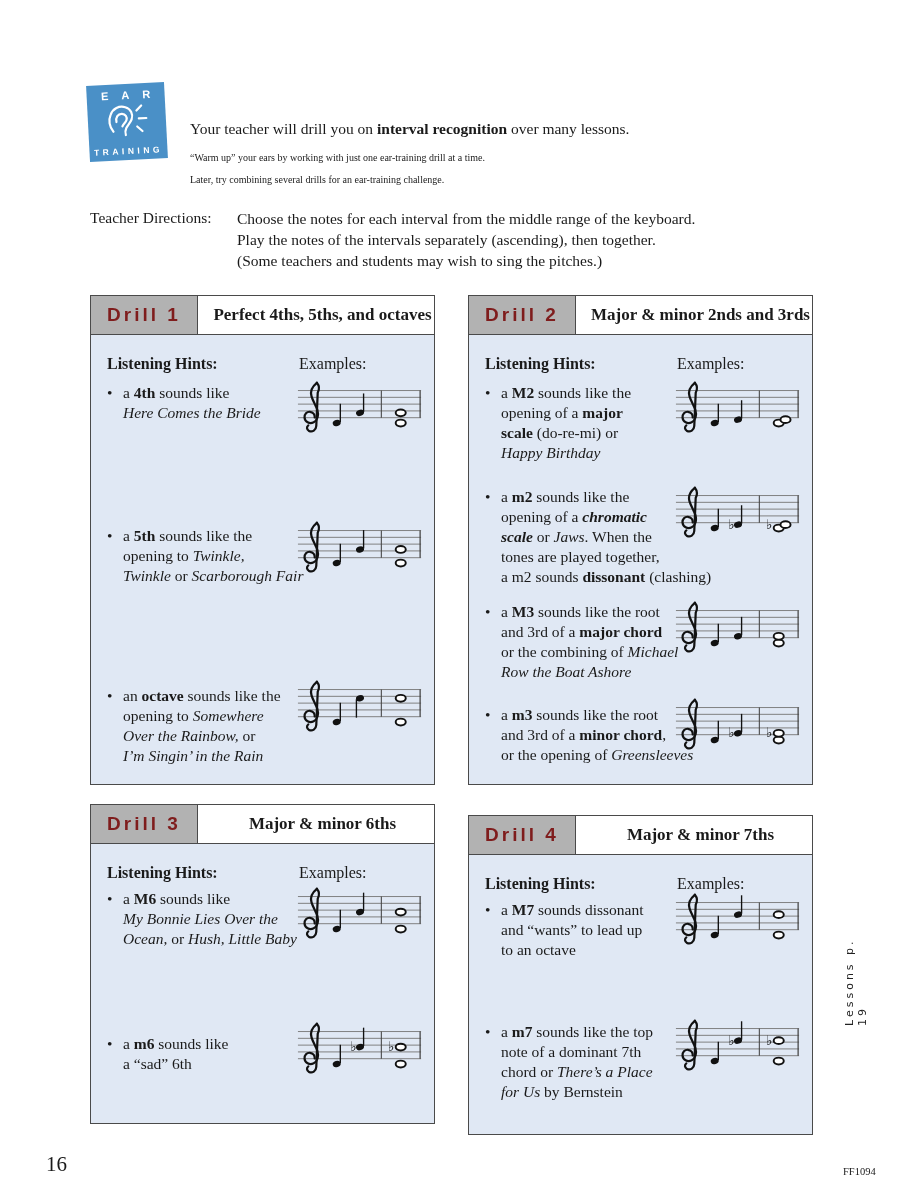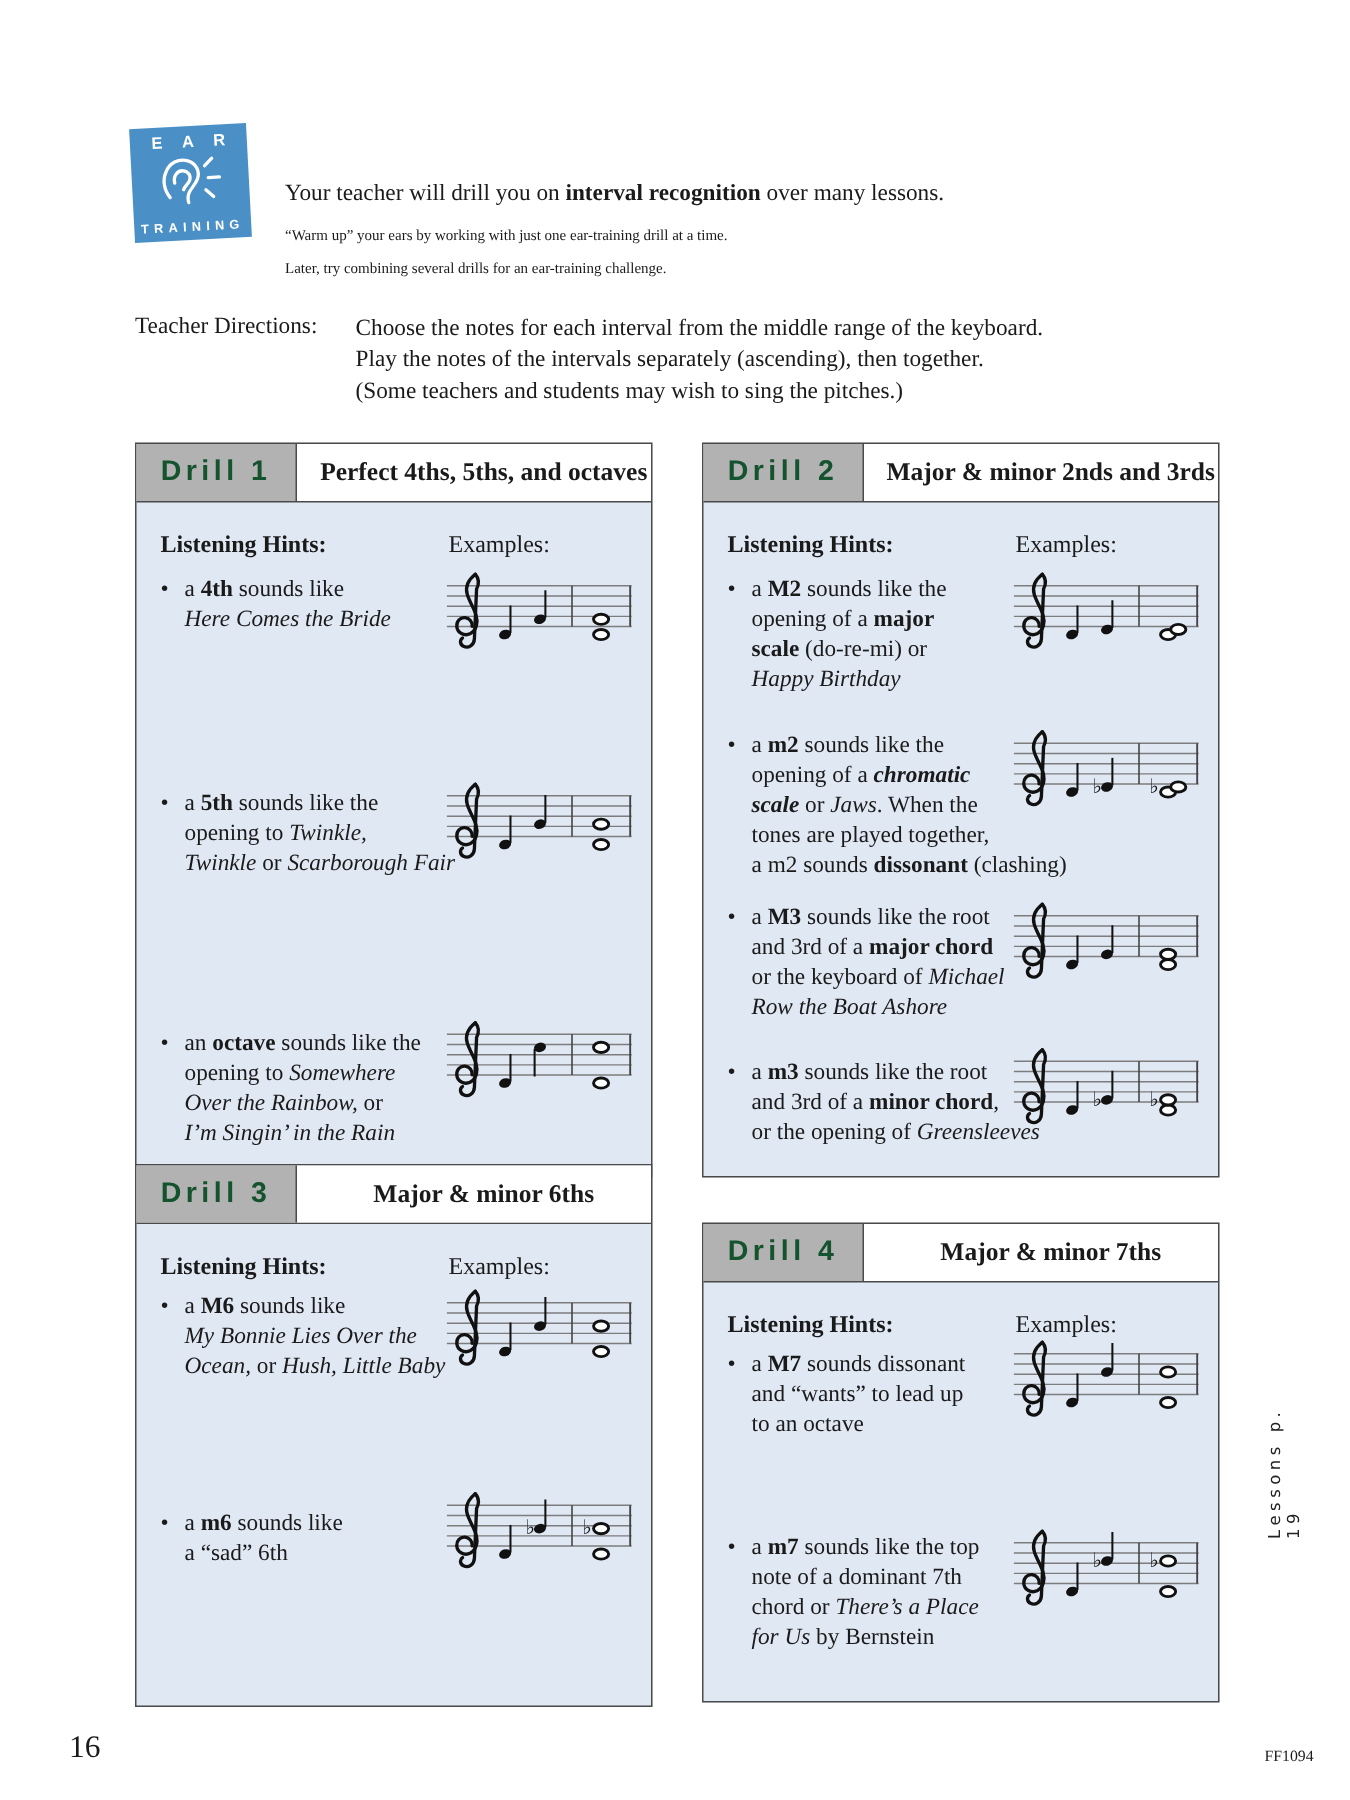--- a/index.html
+++ b/index.html
@@ -21,21 +21,21 @@
   .tdlabel{position:absolute;left:90px;top:209px;font-size:15.5px;font-weight:normal;}
   .tdlines{position:absolute;left:237px;top:209px;font-size:15.5px;line-height:20.8px;}
 
   .tl{white-space:pre;}
   span.b{font-weight:bold;} span.i{font-style:italic;} span.bi{font-weight:bold;font-style:italic;}
 
   
   .drill{position:absolute;width:345px;border:1.5px solid #4a4a4a;background:#e0e8f4;
          box-sizing:border-box;}
   .dhead{display:flex;height:38px;border-bottom:1.5px solid #4a4a4a;}
-  .dtab{width:107px;background:#b2b2b2;color:#14532d;font-family:"Liberation Sans",sans-serif;
+  .dtab{width:107px;background:#b2b2b2;color:#7f1d1d;font-family:"Liberation Sans",sans-serif;
         font-weight:bold;font-size:19px;letter-spacing:3px;display:flex;align-items:center;
         justify-content:center;border-right:1.5px solid #4a4a4a;box-sizing:border-box;}
   .dtitle{flex:1;background:#fff;display:flex;align-items:center;justify-content:center;
         font-weight:bold;font-size:17px;padding-left:13px;}
   .dbody{position:relative;width:100%;height:calc(100% - 38px);}
   .hints{position:absolute;left:16px;top:20px;font-size:16px;font-weight:bold;}
   .exlabel{position:absolute;left:208px;top:20px;font-size:16px;}
   .bullet{position:absolute;left:16px;font-size:15.5px;line-height:20px;}
   .bullet .tl{padding-left:14px;}
   .bullet .tl:first-child::before{content:"\2022";position:absolute;left:0;}
@@ -224,21 +224,21 @@
             <ellipse cx="66" cy="46" rx="4.2" ry="3.2" fill="#111" transform="rotate(-18 66 46)"></ellipse>
             <line x1="69.7" y1="45" x2="69.7" y2="26" stroke="#111" stroke-width="1.4"></line>
             <ellipse cx="108" cy="49.5" rx="5.2" ry="3.5" fill="#fff" stroke="#111" stroke-width="2"></ellipse>
             <ellipse cx="115" cy="46" rx="5.2" ry="3.5" fill="#fff" stroke="#111" stroke-width="2"></ellipse>
             <text x="95" y="50" font-size="14" fill="#111" font-family="DejaVu Sans, sans-serif">♭</text>
           </svg>
         </div>
       <div class="bullet" style="top:267px;">
           <div class="tl"><span>a </span><span class="b">M3</span><span> sounds like the root</span></div>
           <div class="tl"><span>and 3rd of a </span><span class="b">major chord</span></div>
-          <div class="tl"><span>or the keyboard of </span><span class="i">Michael</span></div>
+          <div class="tl"><span>or the combining of </span><span class="i">Michael</span></div>
           <div class="tl"><span class="i">Row the Boat Ashore</span></div>
         </div>
       <div class="staffwrap" style="top:260px;">
           <svg viewBox="0 0 132 68">
             <line x1="2" y1="16" x2="129" y2="16" stroke="#7d7d7d" stroke-width="1"></line>
             <line x1="2" y1="23" x2="129" y2="23" stroke="#7d7d7d" stroke-width="1"></line>
             <line x1="2" y1="30" x2="129" y2="30" stroke="#7d7d7d" stroke-width="1"></line>
             <line x1="2" y1="37" x2="129" y2="37" stroke="#7d7d7d" stroke-width="1"></line>
             <line x1="2" y1="44" x2="129" y2="44" stroke="#7d7d7d" stroke-width="1"></line>
             <line x1="88" y1="16" x2="88" y2="44" stroke="#444" stroke-width="1.1"></line>
@@ -275,21 +275,21 @@
             <ellipse cx="66" cy="42.5" rx="4.2" ry="3.2" fill="#111" transform="rotate(-18 66 42.5)"></ellipse>
             <line x1="69.7" y1="41.5" x2="69.7" y2="22.5" stroke="#111" stroke-width="1.4"></line>
             <ellipse cx="108" cy="49.5" rx="5.2" ry="3.5" fill="#fff" stroke="#111" stroke-width="2"></ellipse>
             <ellipse cx="108" cy="42.5" rx="5.2" ry="3.5" fill="#fff" stroke="#111" stroke-width="2"></ellipse>
             <text x="95" y="46.5" font-size="14" fill="#111" font-family="DejaVu Sans, sans-serif">♭</text>
           </svg>
         </div>
     </div>
   </section>
 
-  <section class="drill" style="left:90px;top:776px;height:362px;">
+  <section class="drill" style="left:90px;top:804px;height:320px;">
     <div class="dhead">
       <div class="dtab">Drill 3</div>
       <div class="dtitle">Major &amp; minor 6ths</div>
     </div>
     <div class="dbody">
       <div class="hints">Listening Hints:</div>
       <div class="exlabel">Examples:</div>
       <div class="bullet" style="top:45px;">
           <div class="tl"><span>a </span><span class="b">M6</span><span> sounds like</span></div>
           <div class="tl"><span class="i">My Bonnie Lies Over the</span></div>

